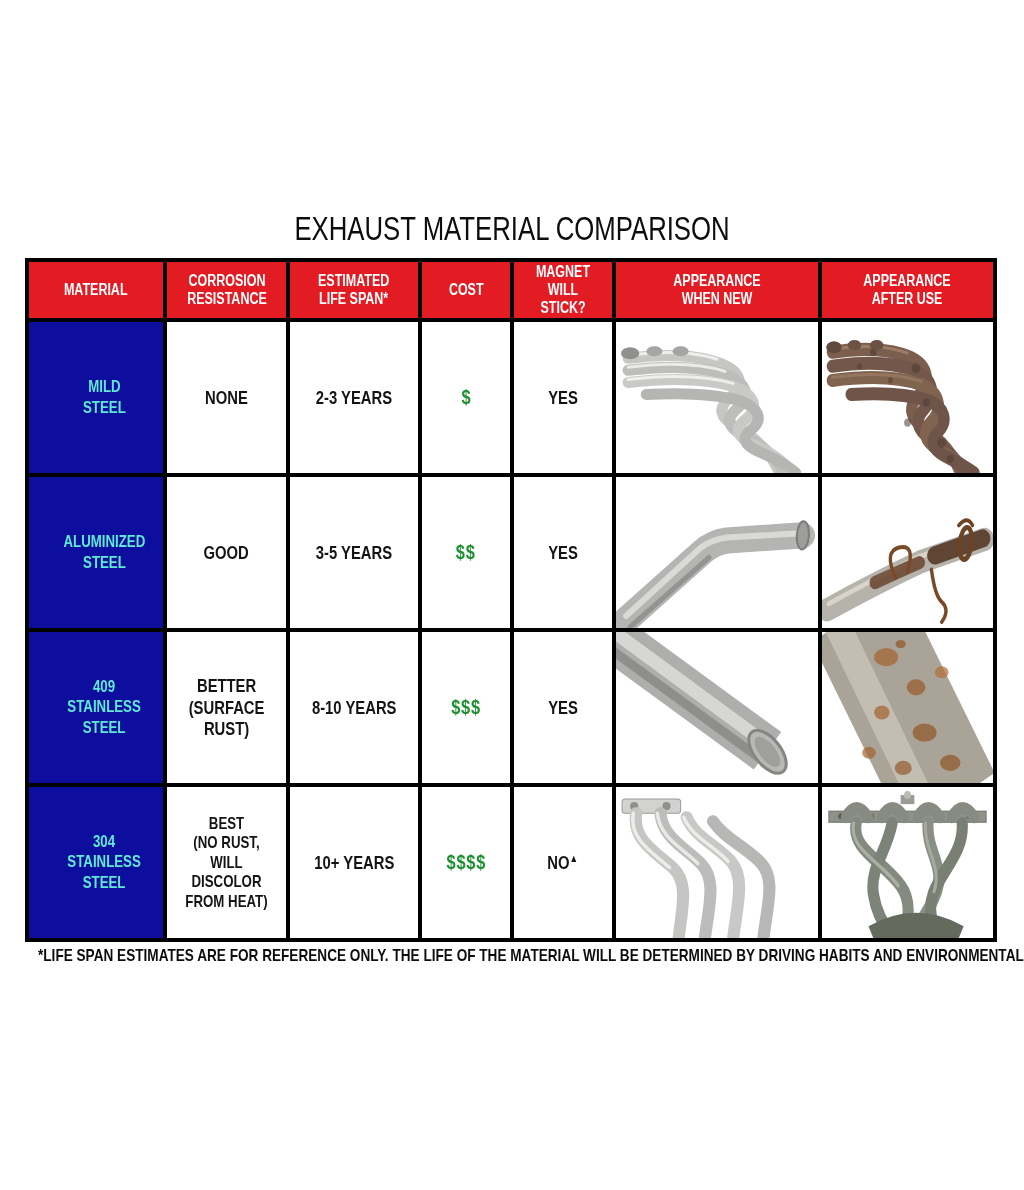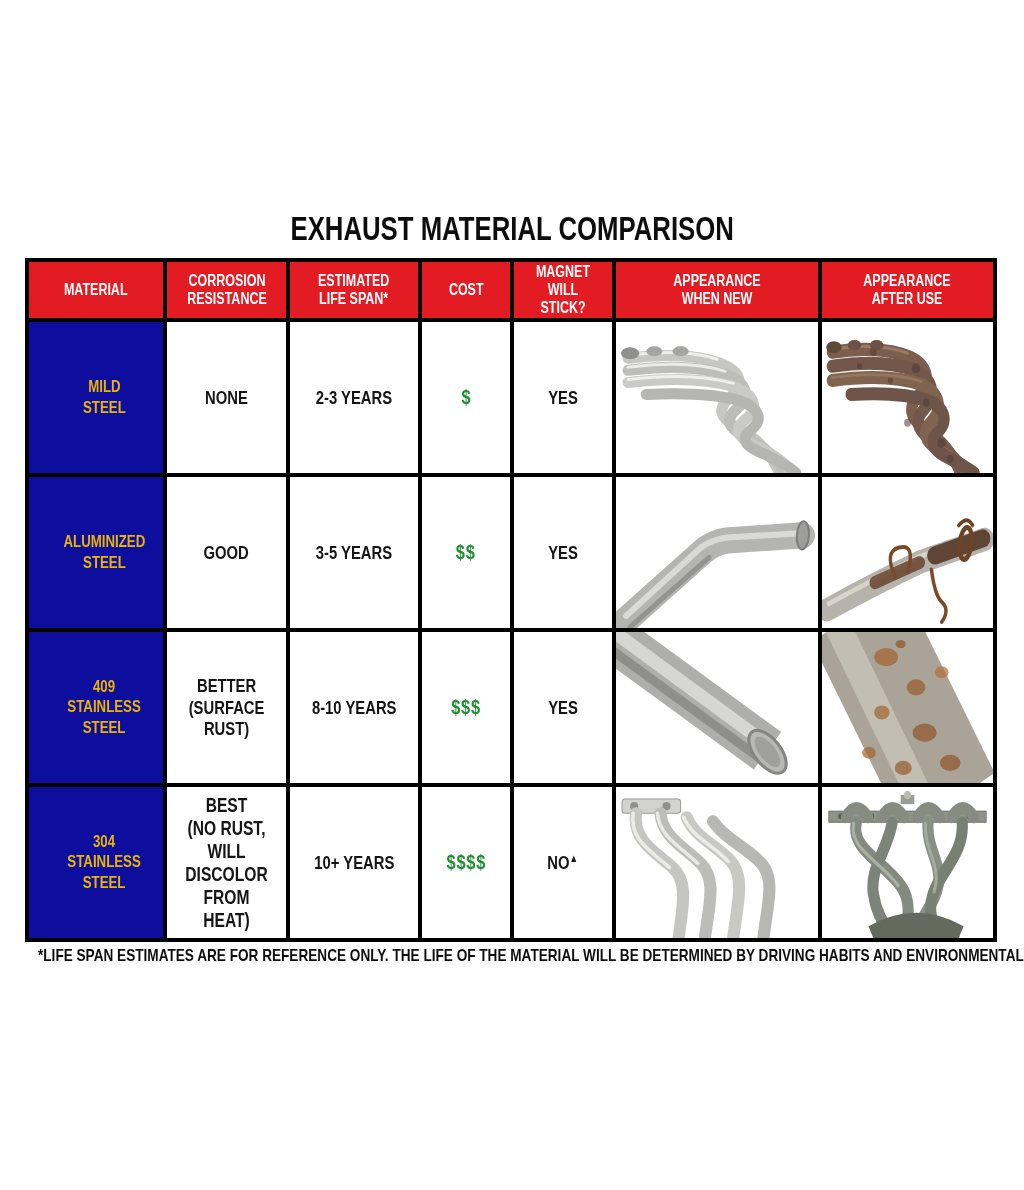--- a/index.html
+++ b/index.html
@@ -5,33 +5,33 @@
   html,body{margin:0;padding:0;}
   body{
     width:1024px;height:1190px;background:#ffffff;position:relative;
     font-family:"Liberation Sans", sans-serif;color:#0d0d0d;overflow:hidden;
   }
   .cz{display:inline-block;transform:scaleX(0.78);transform-origin:center;white-space:pre-line;}
   .czl{display:inline-block;transform:scaleX(0.8);transform-origin:left center;white-space:nowrap;}
 
   #title{
     position:absolute;top:210px;left:0;width:100%;text-align:center;
-    font-size:33px;font-weight:bold;letter-spacing:0px;line-height:38px;
+    font-size:33px;font-weight:normal;letter-spacing:0px;line-height:38px;
   }
 
   #comparison-table{
     position:absolute;left:25px;top:258px;
     display:grid;
     grid-template-columns:134px 119px 128px 88px 98px 202px 171px;
     grid-template-rows:56px 151px 151px 151px 151px;
     gap:4px;background:#000;border:4px solid #000;
   }
   .cell{display:flex;align-items:center;justify-content:center;text-align:center;overflow:hidden;}
   .hcell{background:#e31b23;color:#fff;font-weight:bold;font-size:16px;line-height:1.12;}
-  .mcell{background:#0e0e9e;color:#eab308;font-weight:bold;font-size:17px;line-height:1.18;padding-left:16px;}
+  .mcell{background:#0e0e9e;color:#5eead4;font-weight:bold;font-size:17px;line-height:1.18;padding-left:16px;}
   .dcell{background:#fff;color:#141414;font-weight:bold;font-size:19px;line-height:1.15;}
   .cost{color:#1f9032;font-size:21px;letter-spacing:1px;}
   .pcell{background:#fff;padding:0;}
   .pcell svg{display:block;width:100%;height:100%;}
   sup.mark{font-size:11px;vertical-align:7px;}
 
   #footnotes{position:absolute;left:38px;top:944px;width:968px;font-weight:bold;font-size:17px;}
   .fline{line-height:24px;white-space:nowrap;}
   .fmark{font-weight:bold;}
   .fline.l2 .fmark{font-size:10px;vertical-align:6px;}
@@ -224,21 +224,21 @@
       </svg>
     </div>
   </div>
 
   <div style="display:contents">
     <div class="cell mcell">
         <span class="cz">304
 STAINLESS
 STEEL</span>
       </div>
-    <div class="cell dcell" style="font-size:20px">
+    <div class="cell dcell" style="font-size:17px">
         <span class="cz">BEST
 (NO RUST,
 WILL DISCOLOR
 FROM HEAT)</span>
       </div>
     <div class="cell dcell">
         <span class="cz">10+ YEARS</span>
       </div>
     <div class="cell dcell cost">
         <span class="cz">$$$$</span>

